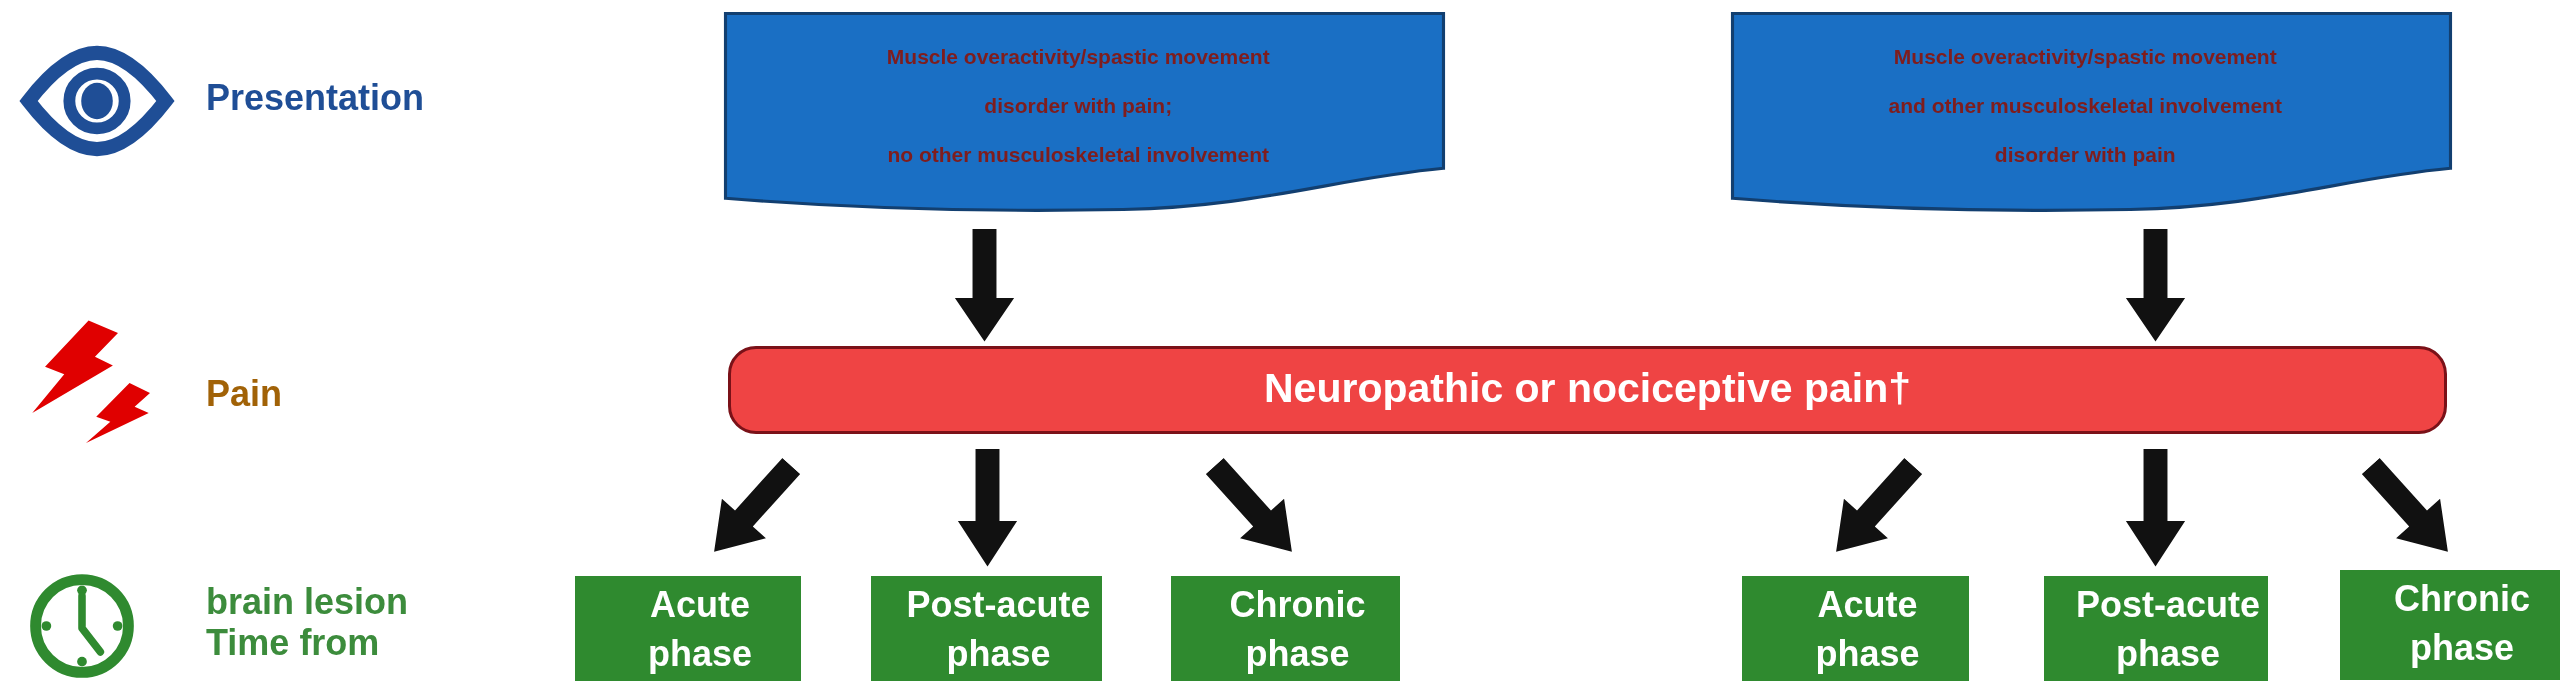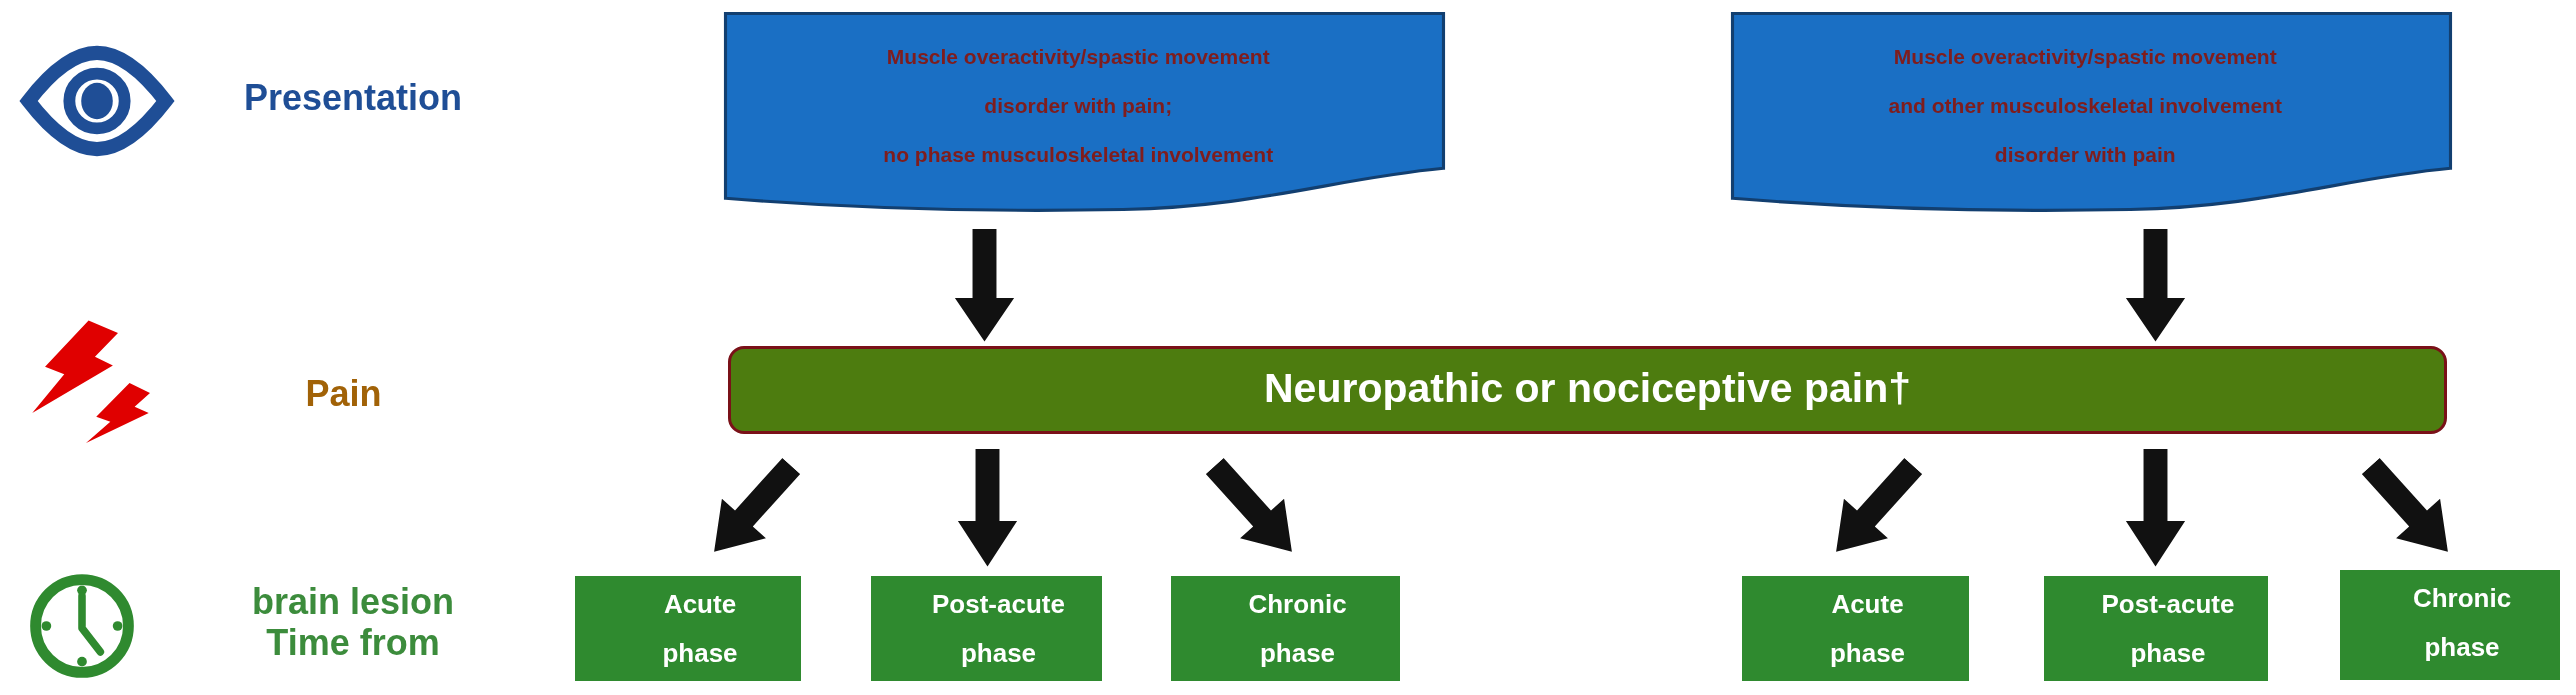--- a/index.html
+++ b/index.html
@@ -2,40 +2,40 @@
 <html style="font-size:10px"><head>
 <meta charset="utf-8">
 <style>
   html,body{margin:0;padding:0;background:#ffffff;}
   body{font-family:"Liberation Sans", sans-serif;}
   #canvas{position:relative;width:2576px;height:696px;background:#ffffff;overflow:hidden;}
   .abs{position:absolute;}
 
   
   .legend-icon svg{display:block;width:100%;height:100%;}
-  .row-label{position:absolute;text-align:center;font-weight:bold;font-size:36px;line-height:41px;white-space:nowrap;}
+  .row-label{position:absolute;text-align:left;font-weight:bold;font-size:36px;line-height:41px;white-space:nowrap;}
   .lbl-blue{color:#1F4E96;}
   .lbl-red{color:#a16207;}
   .lbl-green{color:#3C8C3C;}
 
   
   .blue-box{position:absolute;top:11.3px;width:723px;height:206px;}
   .blue-box svg{display:block;width:100%;height:100%;}
   .blue-box .lines{position:absolute;left:5px;right:17.5px;top:21px;text-align:center;color:#7f1d1d;
                    font-weight:bold;font-size:21px;line-height:49px;}
   .blue-box .lines div{white-space:nowrap;}
 
   
   .redbar{position:absolute;left:728px;top:346px;width:1719px;height:88px;box-sizing:border-box;
-          background:#4d7c0f;border:3.8px solid #7A1118;border-radius:16px;
+          background:#ef4444;border:3.8px solid #7A1118;border-radius:28px;
           color:#ffffff;font-weight:bold;font-size:41px;text-align:center;line-height:79px;white-space:nowrap;}
 
   
   .greenbox{position:absolute;top:576px;height:105px;box-sizing:border-box;background:#2F8A2F;
-            color:#ffffff;text-align:center;font-weight:bold;font-size:26px;line-height:49px;padding-top:4.4px;padding-left:24px;}
+            color:#ffffff;text-align:center;font-weight:bold;font-size:36px;line-height:49px;padding-top:4.4px;padding-left:24px;}
 
   
   .arrow{position:absolute;width:63px;}
   .arrow svg{display:block;width:100%;height:100%;}
   .rot-l{transform:rotate(42deg);}
   .rot-r{transform:rotate(-42deg);}
 </style>
 </head>
 <body>
 
@@ -73,21 +73,21 @@
     <div>Time from</div>
   </div>
 
   <div class="blue-box" style="left:723px;">
     <svg viewBox="0 0 1156 330" preserveAspectRatio="none">
       <path d="M4,4 H1152 V252 C 980,268 852,314 640,318 C 428,322 200,316 4,300 Z" fill="#1A6FC4" stroke="#123F70" stroke-width="5"></path>
     </svg>
     <div class="lines">
       <div>Muscle overactivity/spastic movement</div>
       <div>disorder with pain;</div>
-      <div>no phase musculoskeletal involvement</div>
+      <div>no other musculoskeletal involvement</div>
     </div>
   </div>
 
   <div class="blue-box" style="left:1730px;">
     <svg viewBox="0 0 1156 330" preserveAspectRatio="none">
       <path d="M4,4 H1152 V252 C 980,268 852,314 640,318 C 428,322 200,316 4,300 Z" fill="#1A6FC4" stroke="#123F70" stroke-width="5"></path>
     </svg>
     <div class="lines">
       <div>Muscle overactivity/spastic movement</div>
       <div>and other musculoskeletal involvement</div>

